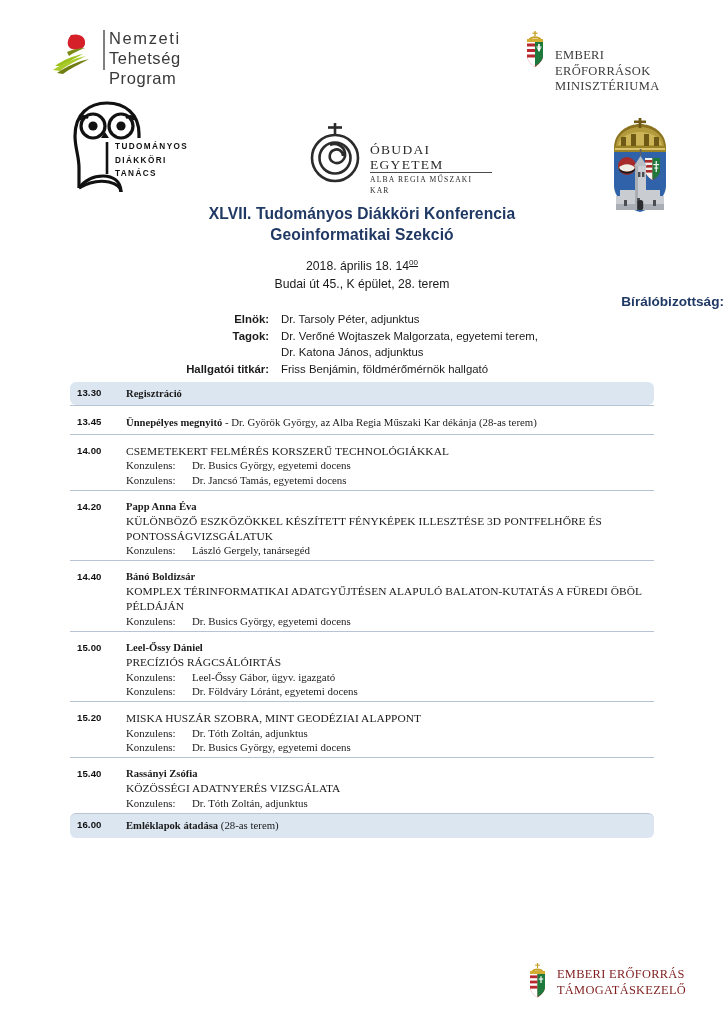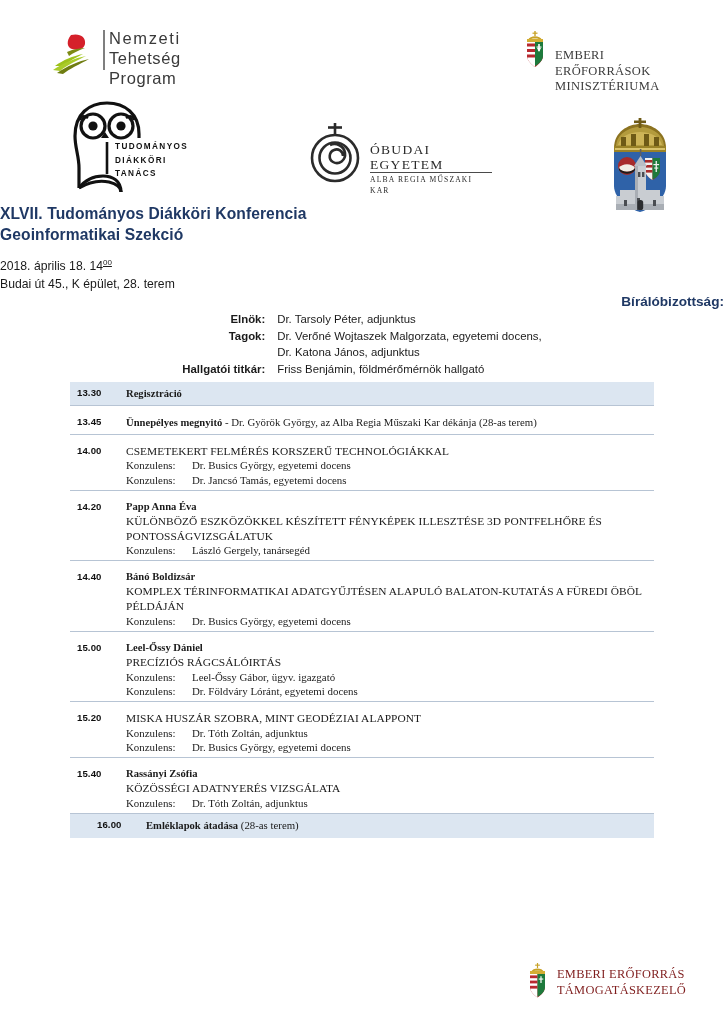--- a/index.html
+++ b/index.html
@@ -146,21 +146,21 @@
     width: 72px;
     height: 96px;
   }
 
   
   .title-block {
     position: absolute;
     top: 203px;
     left: 0;
     width: 724px;
-    text-align: left;
+    text-align: center;
   }
   .conf-title {
     font-family: "Liberation Sans", sans-serif;
     font-size: 15.6px;
     font-weight: bold;
     color: #1f3864;
     line-height: 21px;
     letter-spacing: 0.1px;
   }
   .conf-title span { display: block; }
@@ -222,20 +222,21 @@
     width: 584px;
   }
   .sched-row {
     display: flex;
     align-items: flex-start;
     padding: 9px 0 3px 0;
   }
   .sched-row.highlight {
     background: #dce6f1;
     padding: 4px 0 4px 0;
+    border-radius: 6px;
   }
   .sched-row.divider {
     border-top: 0.9px solid #b7c4d4;
   }
   .sched-time {
     flex: 0 0 56px;
     font-family: "Liberation Sans", sans-serif;
     font-size: 9.6px;
     font-weight: bold;
     color: #101010;
@@ -461,21 +462,21 @@
   <div class="jury">
     <div class="jury-heading">Bírálóbizottság:</div>
     <table class="jury-table">
       <tbody>
         <tr>
           <td class="lbl">Elnök:</td>
           <td class="val">Dr. Tarsoly Péter, adjunktus</td>
         </tr>
         <tr>
           <td class="lbl">Tagok:</td>
-          <td class="val">Dr. Verőné Wojtaszek Malgorzata, egyetemi docens,</td>
+          <td class="val">Dr. Verőné Wojtaszek Malgorzata, egyetemi terem,</td>
         </tr>
         <tr>
           <td class="lbl"></td>
           <td class="val">Dr. Katona János, adjunktus</td>
         </tr>
         <tr>
           <td class="lbl">Hallgatói titkár:</td>
           <td class="val">Friss Benjámin, földmérőmérnök hallgató</td>
         </tr>
       </tbody>
@@ -560,21 +561,21 @@
         <div class="sched-time">15.40</div>
         <div class="sched-body">
           <span class="pres-author">Rassányi Zsófia</span>
           <span class="pres-title">KÖZÖSSÉGI ADATNYERÉS VIZSGÁLATA</span>
           <div class="cons-line">
             <span class="cons-label">Konzulens:</span>
             <span class="cons-value">Dr. Tóth Zoltán, adjunktus</span>
           </div>
         </div>
       </div>
-      <div class="sched-row highlight divider" style="background: rgb(220, 230, 241); padding-left: 20px;">
+      <div class="sched-row highlight divider" style="background: rgb(220, 230, 241);">
         <div class="sched-time">16.00</div>
         <div class="sched-body"><span class="evt-name">Emléklapok átadása</span><span class="evt-inline-detail"> </span><span class="evt-paren">(28-as terem)</span></div>
       </div>
     </div>
 
   <div class="footer-logo">
     <svg class="footer-crest" width="27" height="38" viewBox="0 0 27 38">
       <path d="M6,12 L21,12 L21,25 C21,31 13.5,35.5 13.5,35.5 C13.5,35.5 6,31 6,25 Z" fill="#b8292f"></path>
       <path d="M6,12 L13.5,12 L13.5,35.5 C13.5,35.5 6,31 6,25 Z" fill="#ffffff"></path>
       <rect x="6" y="13.4" width="7.5" height="2.8" fill="#b8292f"></rect>

